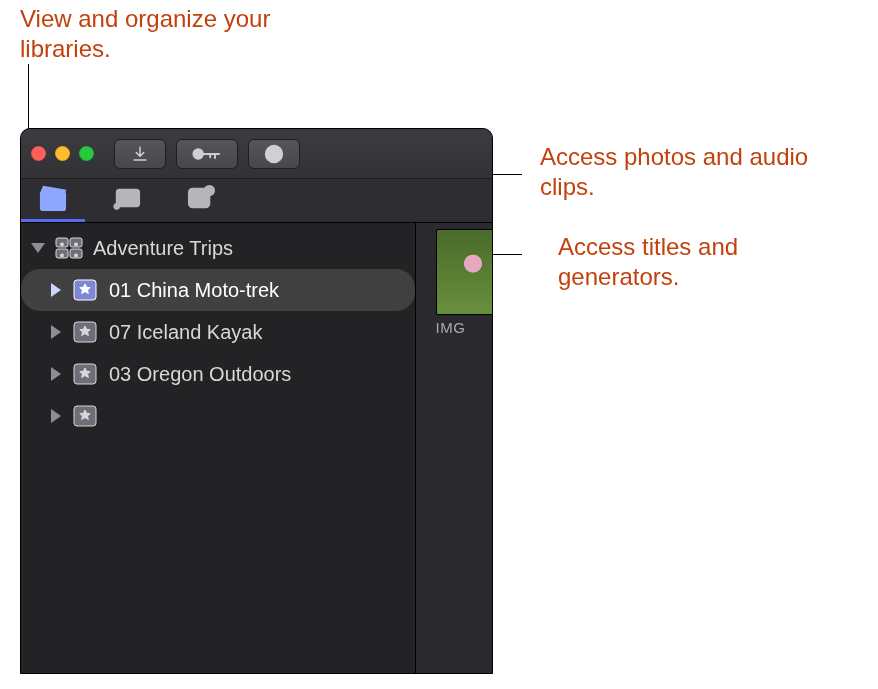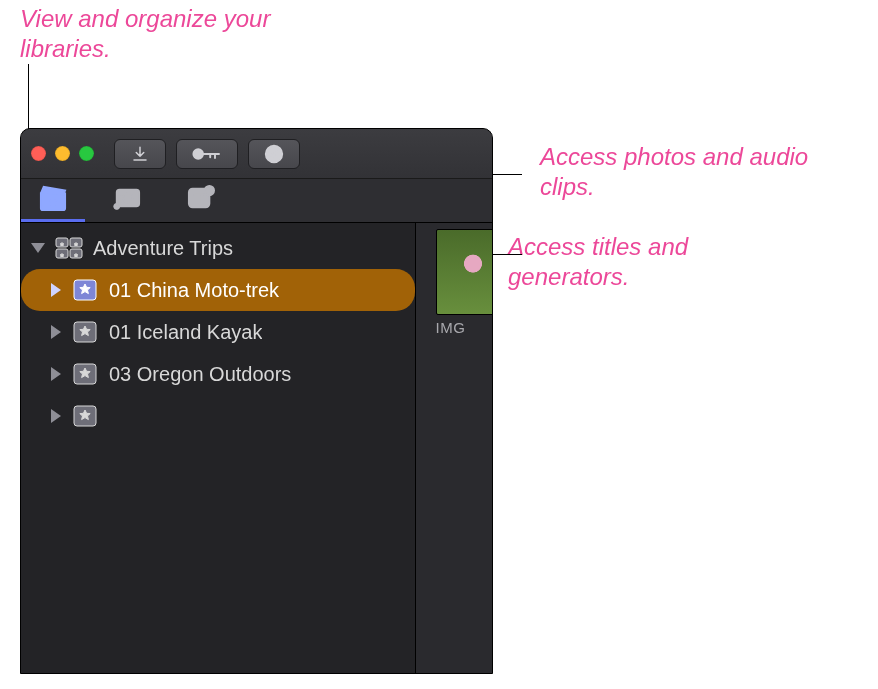--- a/index.html
+++ b/index.html
@@ -11,26 +11,25 @@
     background: #ffffff;
     position: relative;
     color: #000;
   }
 
   
   .callout {
     position: absolute;
     font-size: 24px;
     line-height: 1.25;
-    color: #ec4899;
-    font-style: italic;
+    color: #c2410c;
   }
   .callout-1 { left: 20px;  top: 4px;  width: 260px; }
   .callout-2 { left: 540px; top: 142px; width: 280px; }
-  .callout-3 { left: 508px; top: 232px; width: 260px; }
+  .callout-3 { left: 558px; top: 232px; width: 260px; }
 
   
   .leader { position: absolute; background: #000; }
   .leader-1 { left: 28px;  top: 64px; width: 1px; height: 158px; }
   .leader-2a { left: 154px; top: 174px; width: 368px; height: 1px; }
   .leader-2b { left: 154px; top: 174px; width: 1px; height: 40px; }
   .leader-3a { left: 227px; top: 254px; width: 295px; height: 1px; }
   .leader-3b { left: 227px; top: 216px; width: 1px; height: 39px; }
 
   
@@ -135,21 +134,21 @@
   
   .row {
     display: flex;
     align-items: center;
     height: 42px;
     gap: 10px;
     padding: 0 10px;
   }
   .row.lib { padding-left: 10px; }
   .row.child { padding-left: 30px; }
-  .row.selected { background: #a16207; color: #fff; border-radius: 19px; }
+  .row.selected { background: #404040; color: #fff; border-radius: 19px; }
 
   .disc {
     width: 0; height: 0;
     border-style: solid;
   }
   .disc.right {
     border-width: 7px 0 7px 10px;
     border-color: transparent transparent transparent #8e8e96;
   }
   .disc.down {
@@ -284,21 +283,21 @@
       </div>
 
       <div class="row child">
         <span class="disc right"></span>
         <span class="icon-box">
           <svg width="24" height="22" viewBox="0 0 24 22">
               <rect x="1" y="1" width="22" height="20" rx="3" fill="#6e6e78"></rect>
               <path d="M12 5 l1.6 3.3 3.6 .3 -2.7 2.4 .9 3.6 -3.4 -2 -3.4 2 .9 -3.6 -2.7 -2.4 3.6 -.3 z" fill="#d8d8d8"></path>
             </svg>
         </span>
-        <span class="row-label">01 Iceland Kayak</span>
+        <span class="row-label">07 Iceland Kayak</span>
       </div>
 
       <div class="row child">
         <span class="disc right"></span>
         <span class="icon-box">
           <svg width="24" height="22" viewBox="0 0 24 22">
               <rect x="1" y="1" width="22" height="20" rx="3" fill="#6e6e78"></rect>
               <path d="M12 5 l1.6 3.3 3.6 .3 -2.7 2.4 .9 3.6 -3.4 -2 -3.4 2 .9 -3.6 -2.7 -2.4 3.6 -.3 z" fill="#d8d8d8"></path>
             </svg>
         </span>

